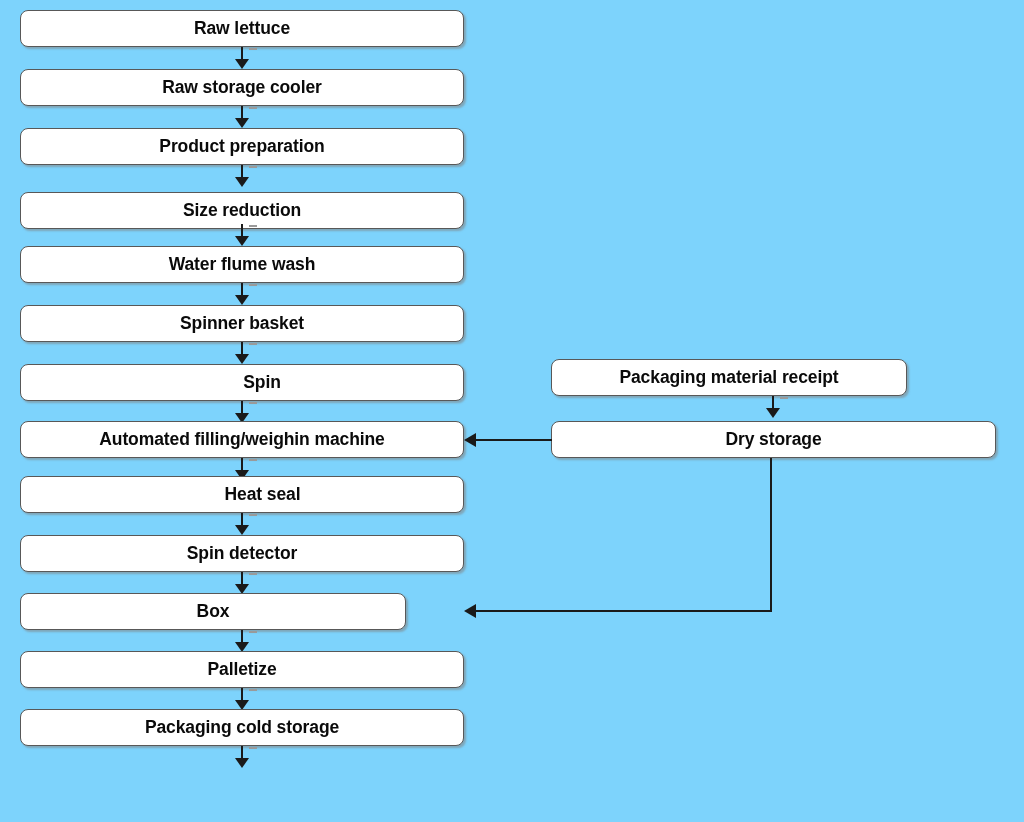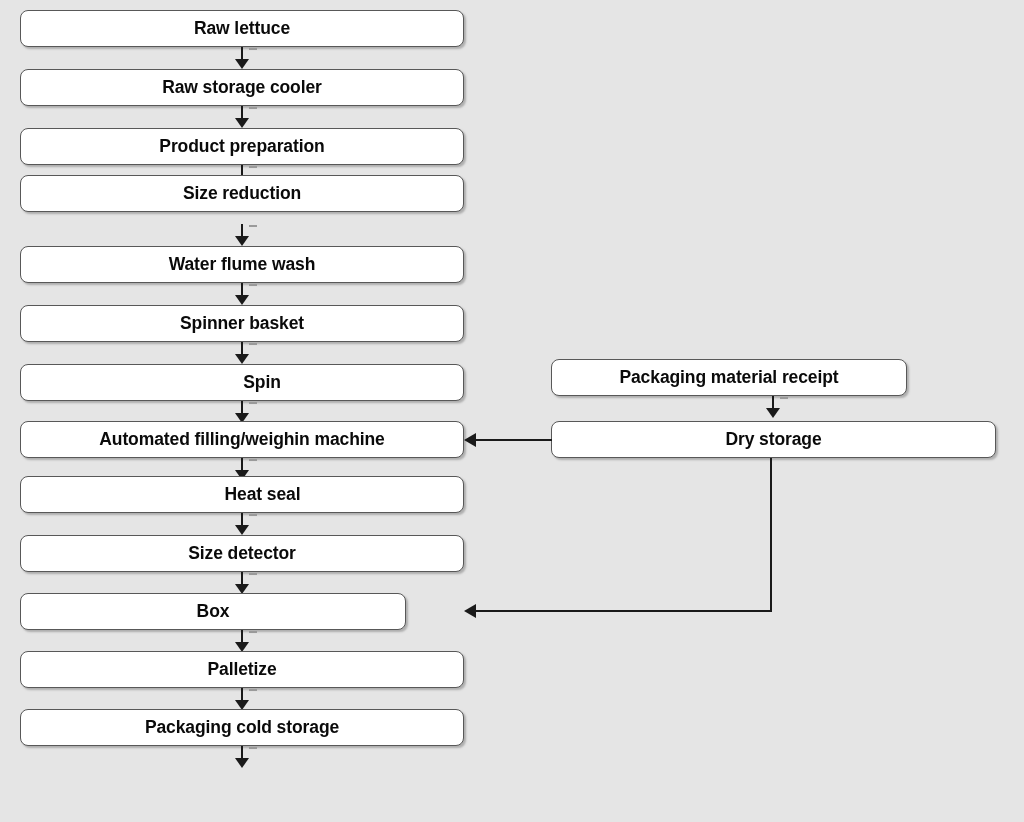--- a/index.html
+++ b/index.html
@@ -8,21 +8,21 @@
     padding: 0;
     background: #ffffff;
   }
   body {
     font-family: "Liberation Sans", sans-serif;
   }
   #canvas {
     position: relative;
     width: 1024px;
     height: 822px;
-    background: #e5e5e5;
+    background: #7dd3fc;
     overflow: hidden;
   }
   .node {
     position: absolute;
     box-sizing: border-box;
     background: #ffffff;
     border: 1.6px solid #585858;
     border-radius: 8px;
     box-shadow: 2px 2px 2px rgba(130,130,130,0.55);
     display: flex;
@@ -139,21 +139,21 @@
 
   <div class="node" style="left:20px; top:128px; width:444px;">
     <span class="label">Product preparation</span>
   </div>
   <div class="vconn" style="left:231px; top:165px;">
     <div class="shaft"></div>
     <div class="head"></div>
     <div class="tick"></div>
   </div>
 
-  <div class="node" style="left:20px; top:175px; width:444px;">
+  <div class="node" style="left:20px; top:192px; width:444px;">
     <span class="label">Size reduction</span>
   </div>
   <div class="vconn" style="left:231px; top:224px;">
     <div class="shaft"></div>
     <div class="head"></div>
     <div class="tick"></div>
   </div>
 
   <div class="node" style="left:20px; top:246px; width:444px;">
     <span class="label">Water flume wash</span>
@@ -194,21 +194,21 @@
   <div class="node" style="left:20px; top:476px; width:444px;padding-left:41px;">
     <span class="label">Heat seal</span>
   </div>
   <div class="vconn" style="left:231px; top:513px;">
     <div class="shaft"></div>
     <div class="head"></div>
     <div class="tick"></div>
   </div>
 
   <div class="node" style="left:20px; top:535px; width:444px;">
-    <span class="label">Size detector</span>
+    <span class="label">Spin detector</span>
   </div>
   <div class="vconn" style="left:231px; top:572px;">
     <div class="shaft"></div>
     <div class="head"></div>
     <div class="tick"></div>
   </div>
 
   <div class="node" style="left:20px; top:593px; width:386px;">
     <span class="label">Box</span>
   </div>

